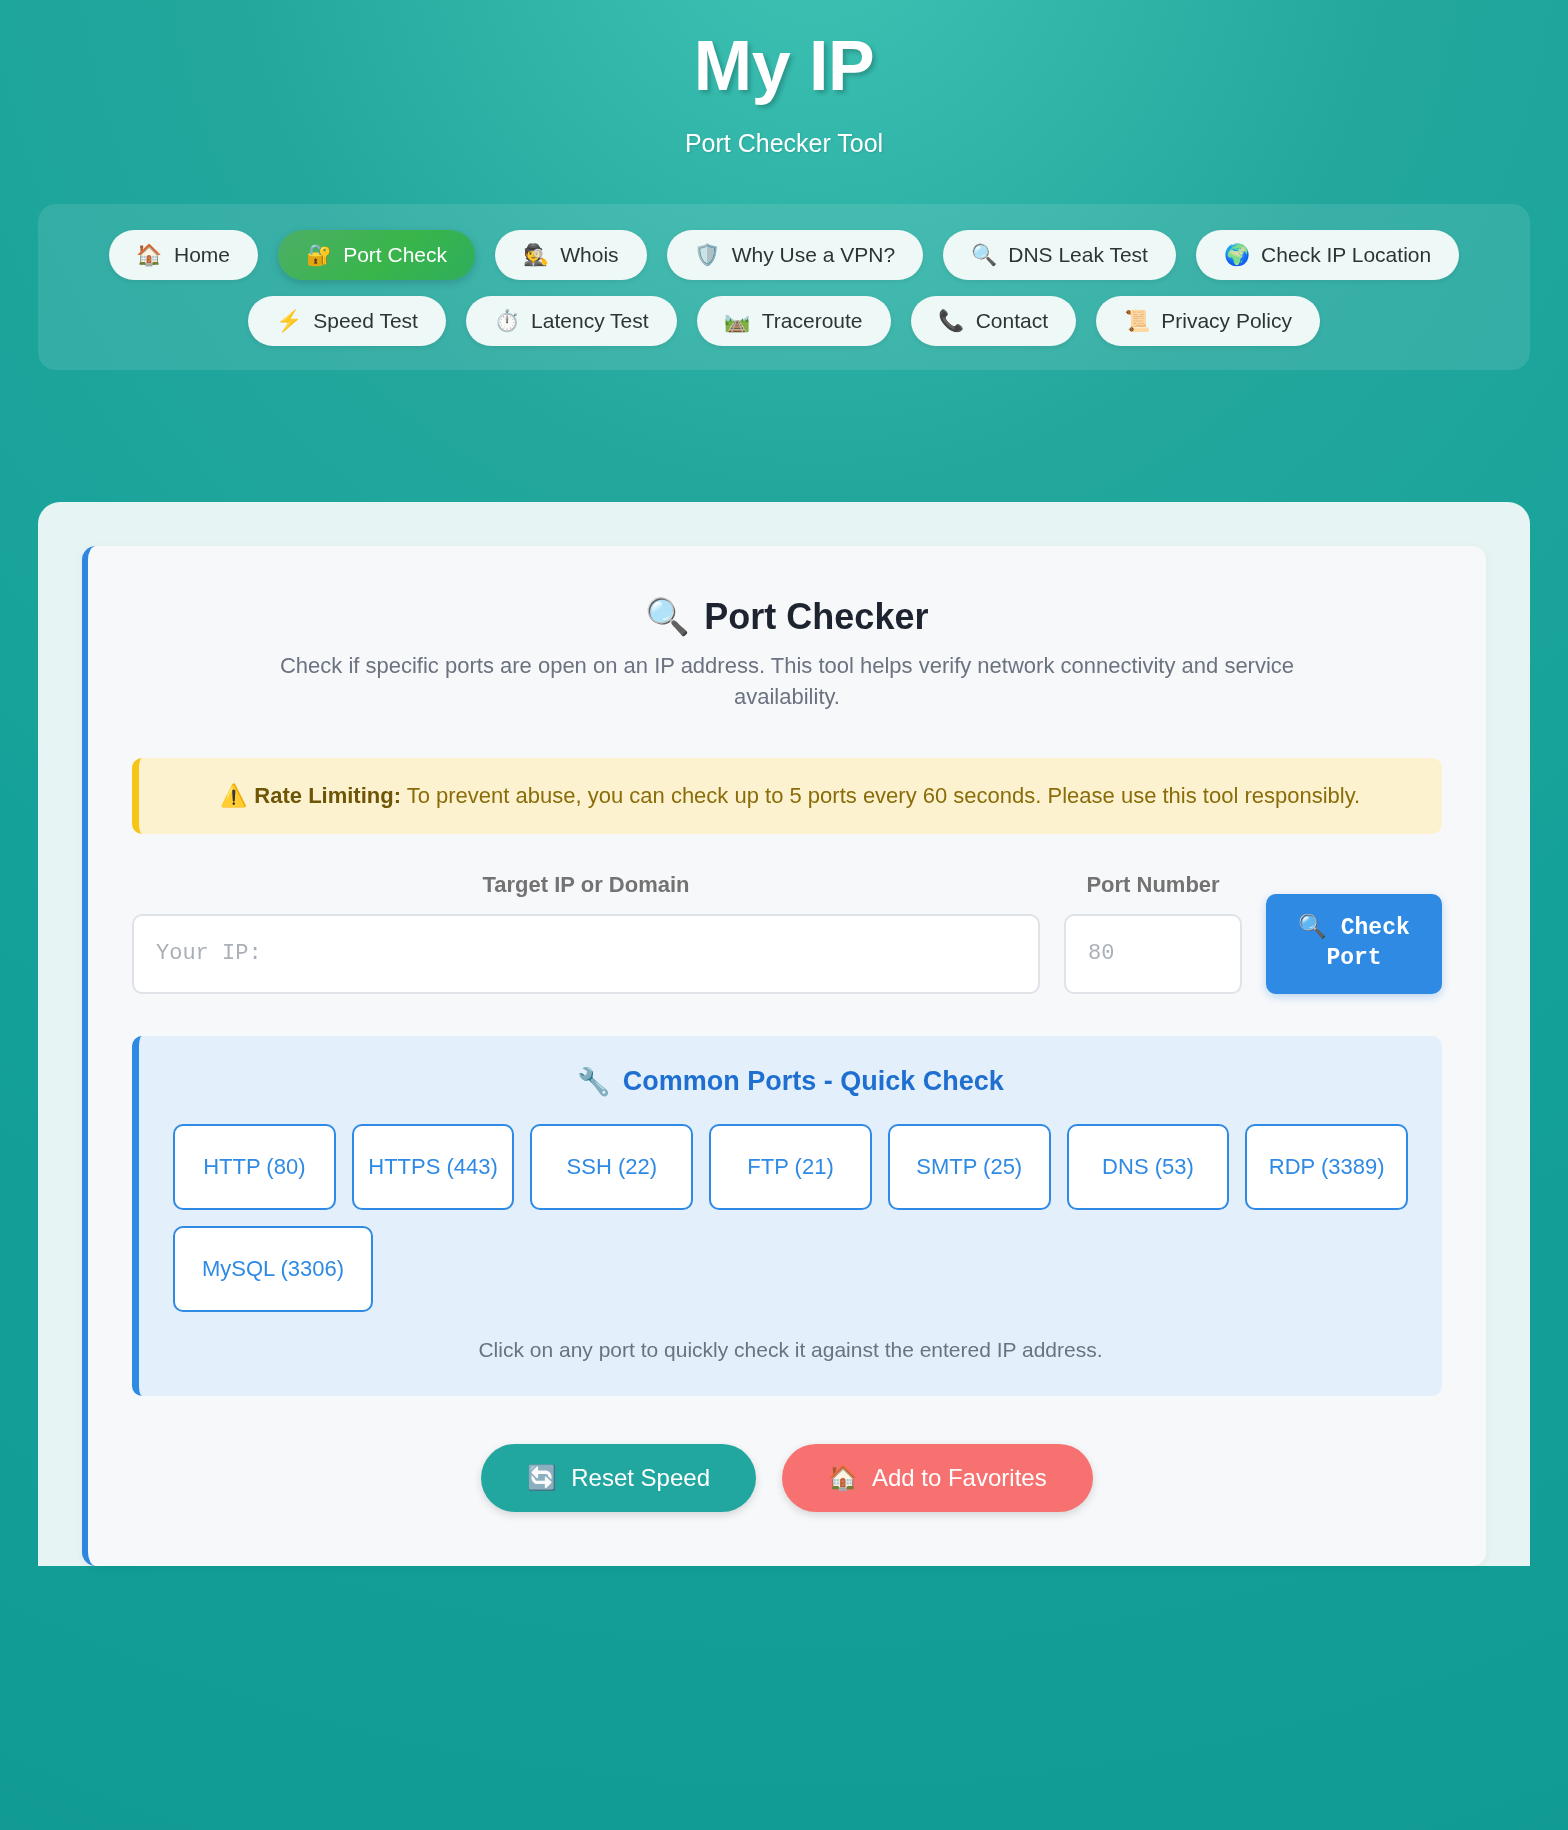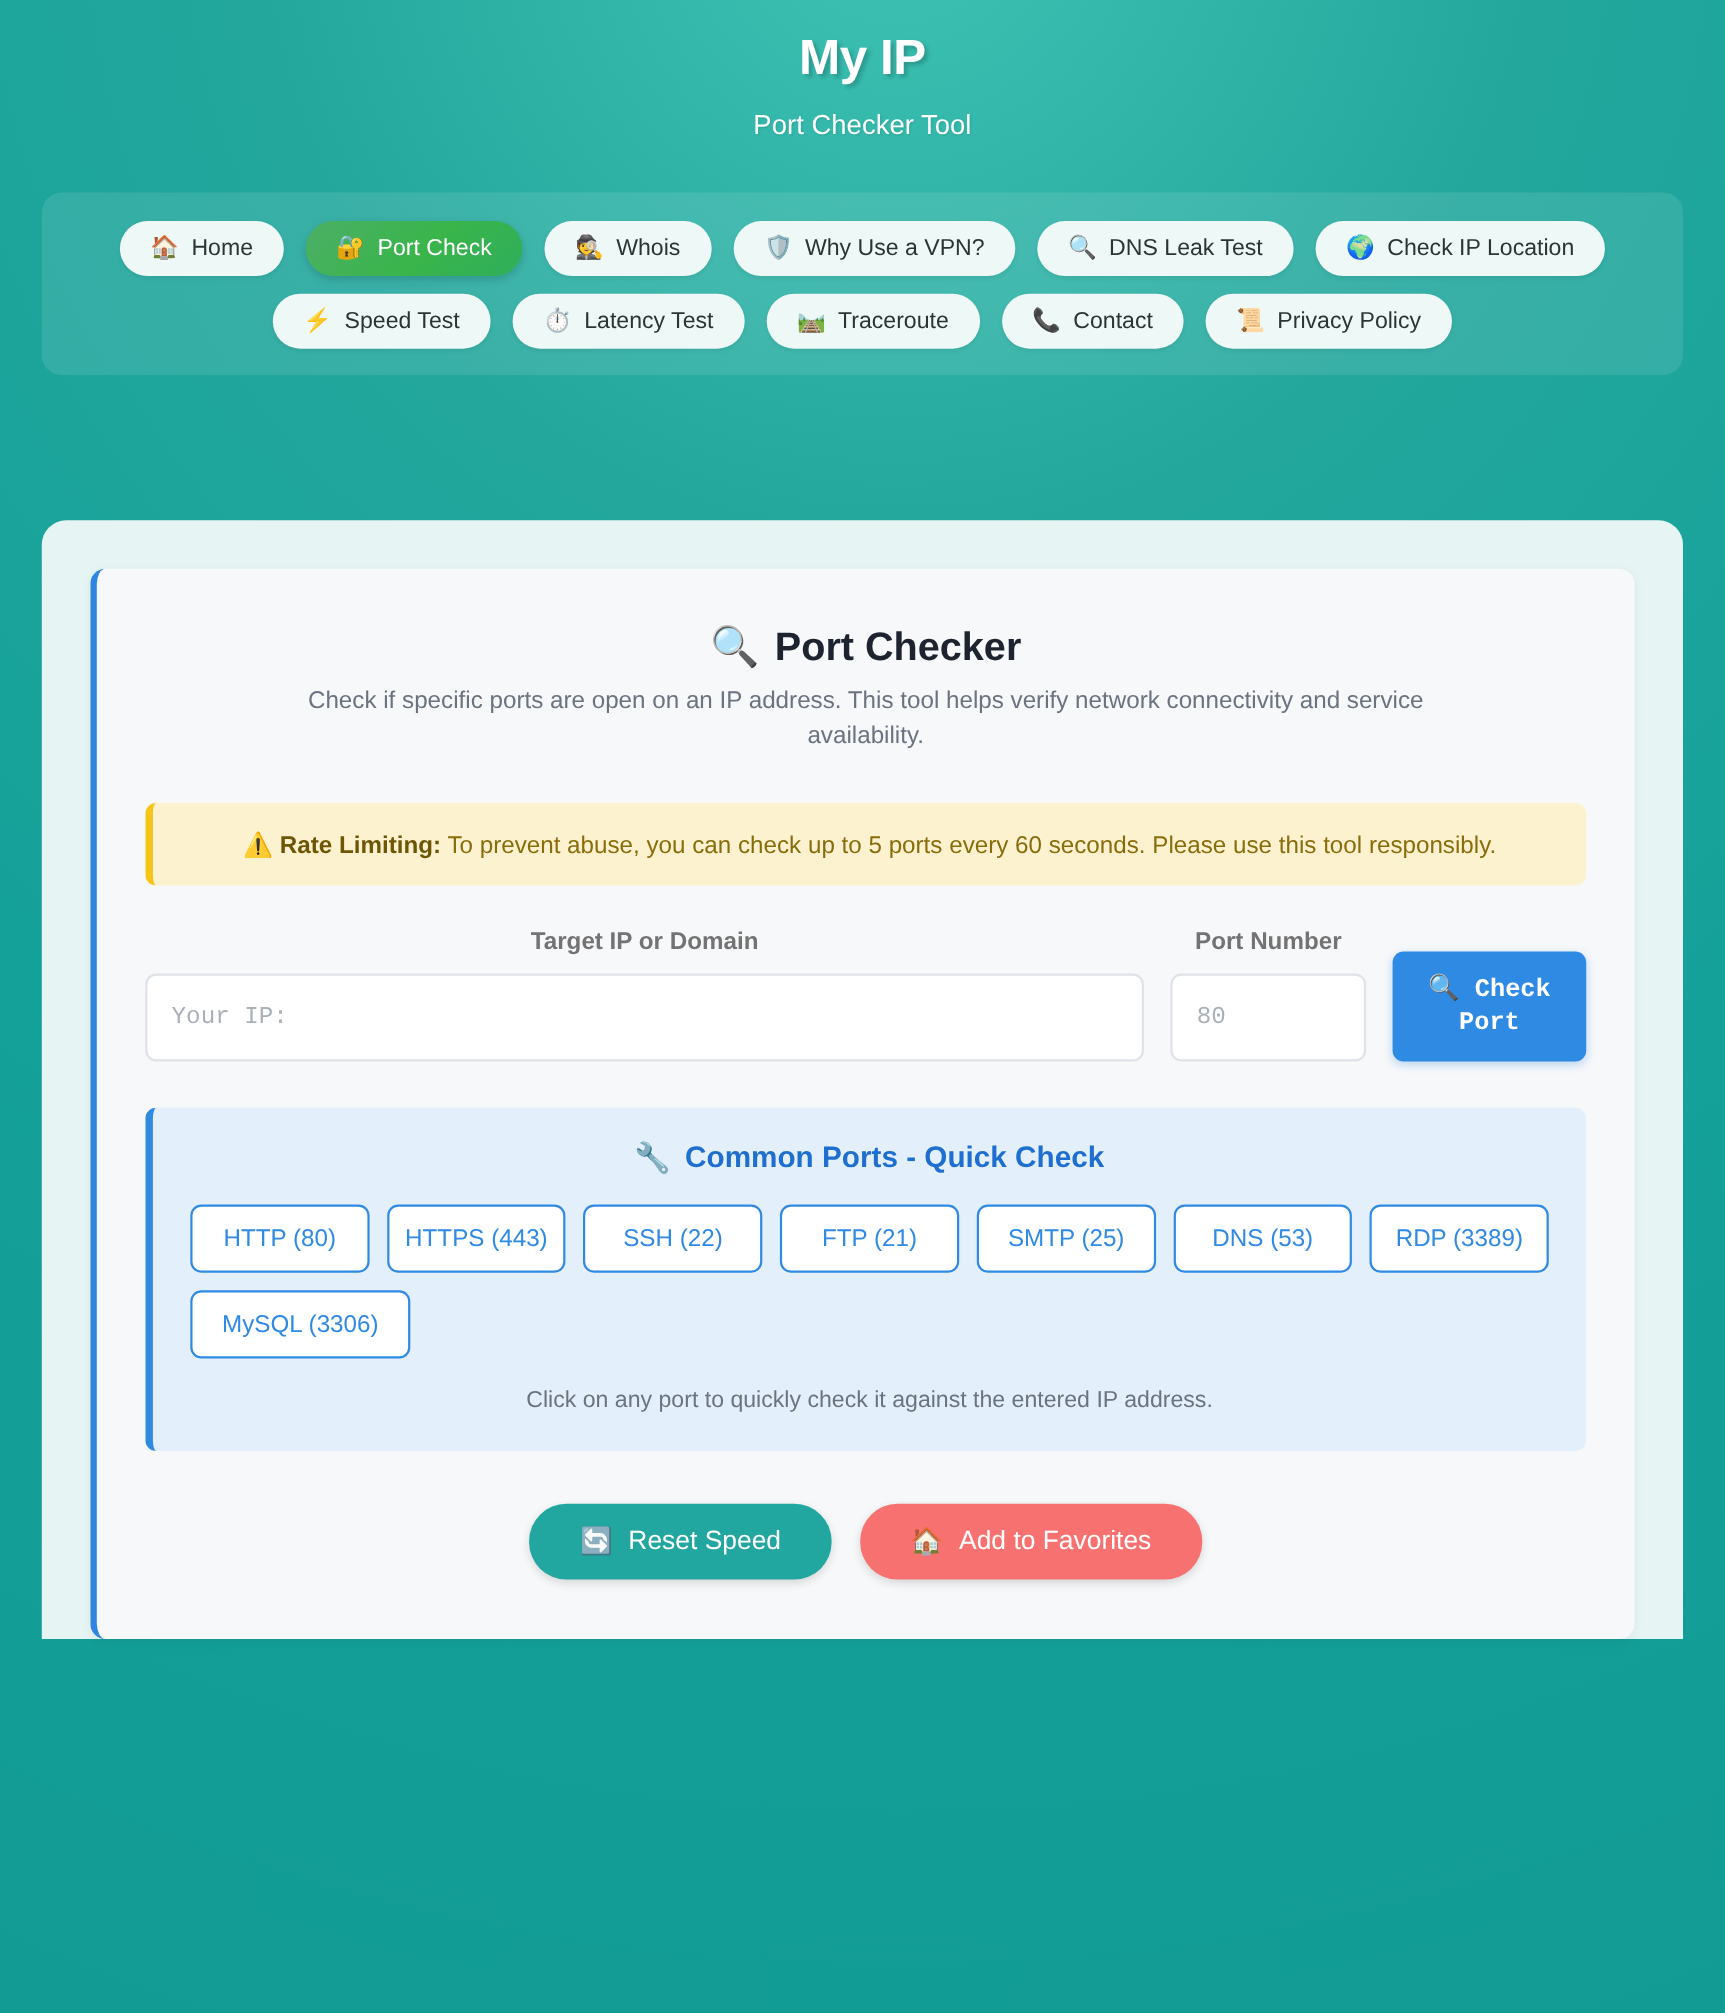--- a/index.html
+++ b/index.html
@@ -14,21 +14,21 @@
     background: radial-gradient(circle at 52% -5%, #3ec3b4 0%, #23a79d 28%, #14a199 60%, #129b95 100%);
     overflow: hidden;
   }
 
   
   .site-header {
     padding: 26px 0 6px;
     text-align: center;
   }
   .site-title {
-    font-size: 45px;
+    font-size: 70px;
     font-weight: bold;
     color: #ffffff;
     letter-spacing: -0.5px;
     text-shadow: 3px 3px 4px rgba(0,0,0,0.20);
     line-height: 1.15;
   }
   .site-subtitle {
     font-size: 25px;
     color: #ffffff;
     margin-top: 22px;
@@ -202,21 +202,21 @@
   .port-btn {
     flex: 1 1 150px;
     min-width: 150px;
     max-width: 200px;
     background: #ffffff;
     border: 2px solid #2f8ae4;
     color: #2f8ae4;
     border-radius: 10px;
     font-family: "Liberation Sans", sans-serif;
     font-size: 22px;
-    padding: 16px 6px;
+    padding: 28px 6px;
     text-align: center;
     cursor: pointer;
   }
   .ports-hint {
     text-align: center;
     font-size: 21px;
     color: #6b7280;
     margin-top: 26px;
   }
 

